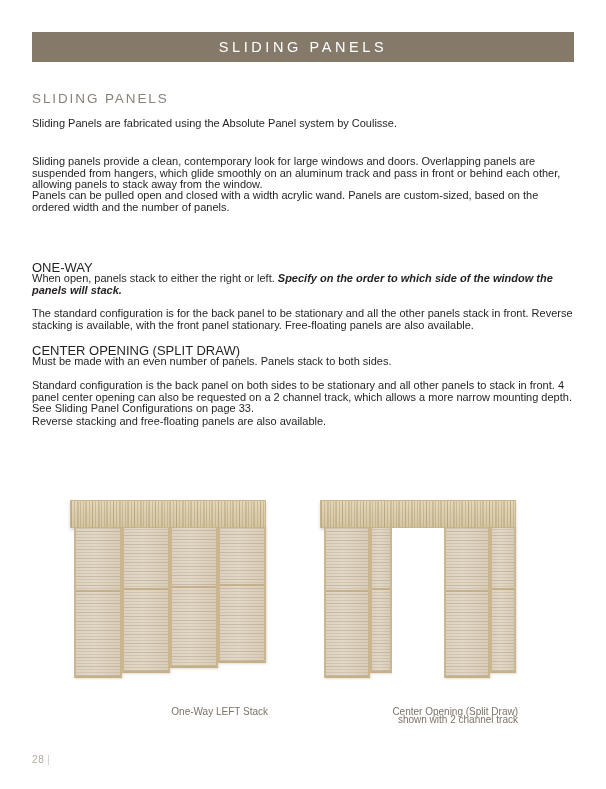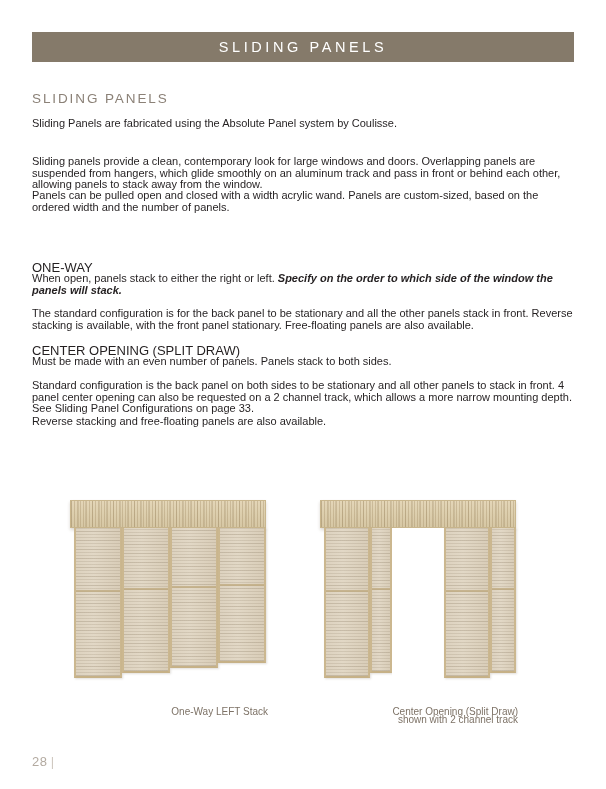--- a/index.html
+++ b/index.html
@@ -97,21 +97,21 @@
   }
   .panel:after{
     content:"";position:absolute;left:0;right:0;top:42%;
     height:2px;background:rgba(190,168,126,.75);
   }
   .gap{position:absolute;background:#ffffff;}
 
   
   .footer{
     position:absolute;left:32px;top:754px;
-    font-size:13px;color:#b3aaa0;letter-spacing:.6px;
+    font-size:10px;color:#b3aaa0;letter-spacing:.6px;
   }
   .footer .bar{color:#cfc8c0;margin-left:3px;}
 </style>
 </head>
 <body>
 
 <div class="page">
 
   <div class="banner">
     <div class="banner-title">SLIDING PANELS</div>

